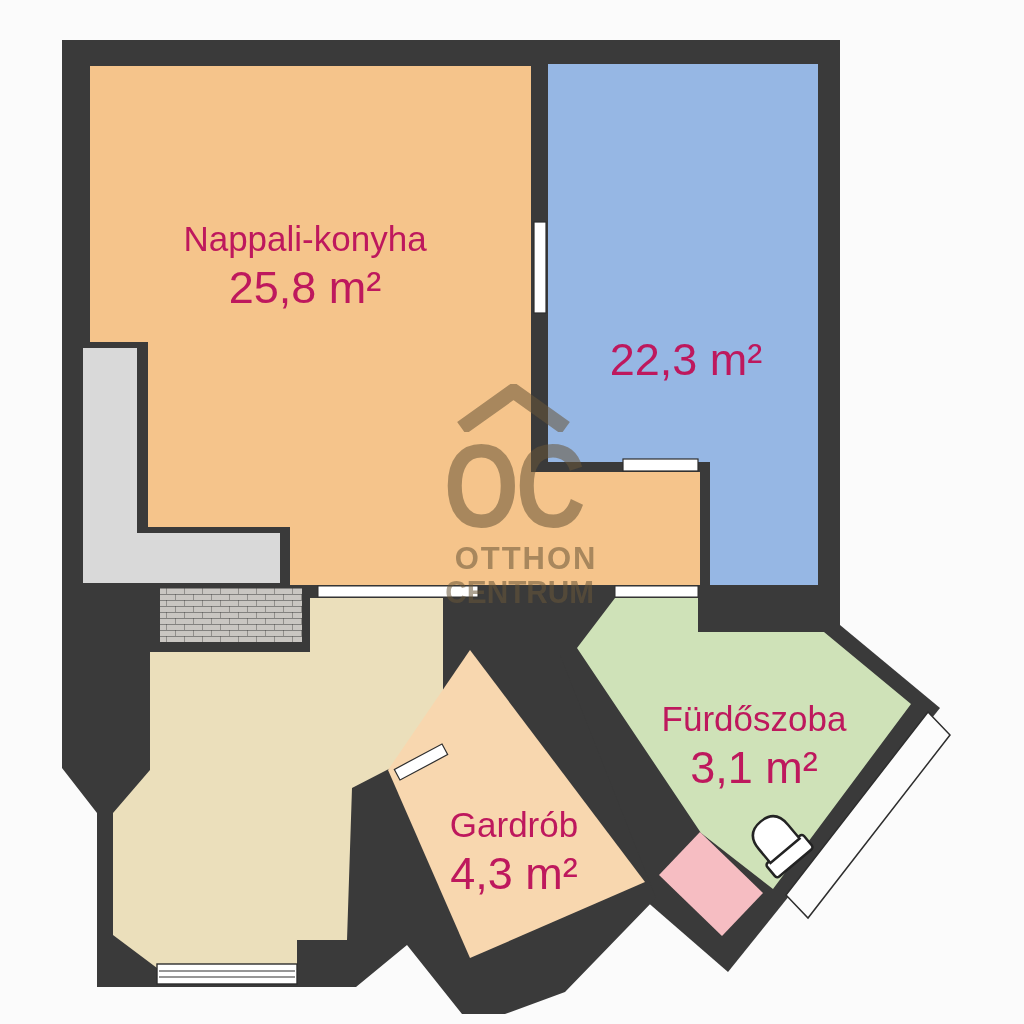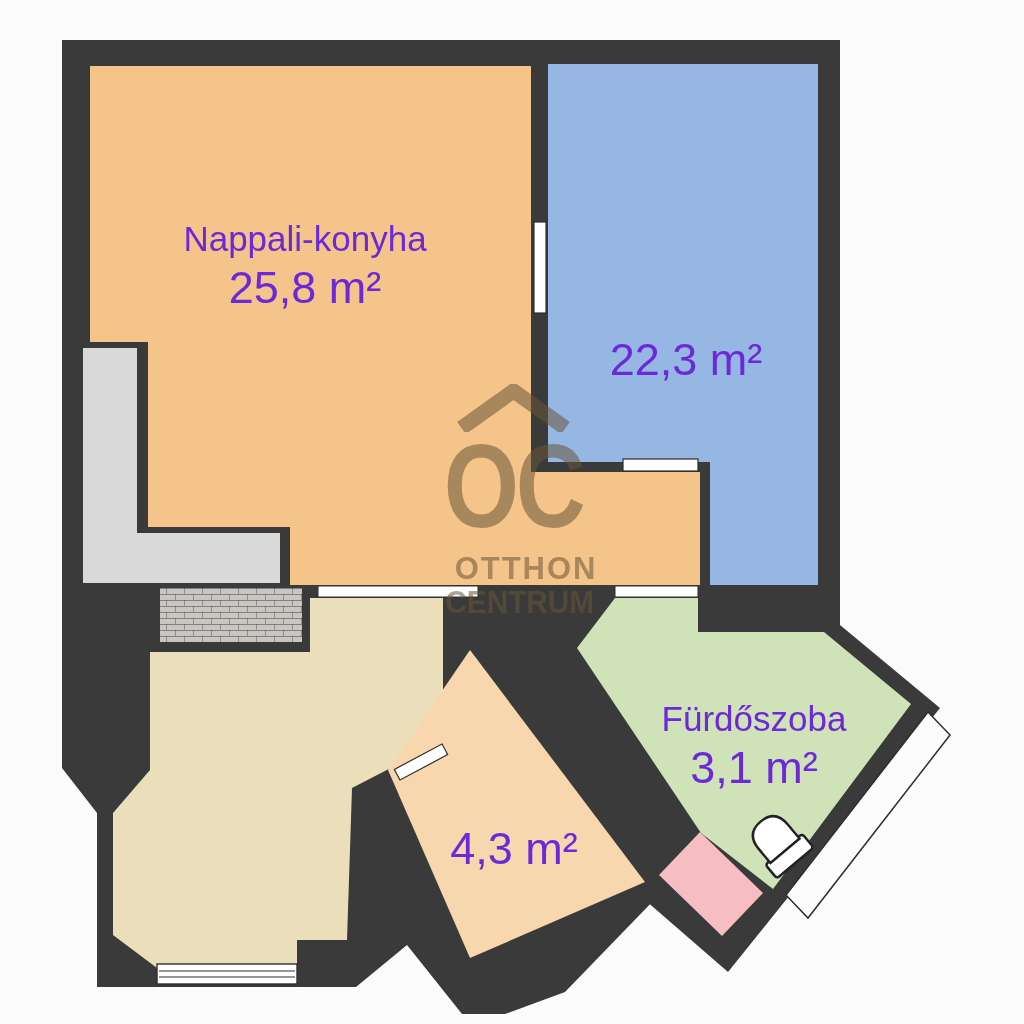--- a/index.html
+++ b/index.html
@@ -5,34 +5,34 @@
   html,body{margin:0;padding:0;}
   body{
     width:1024px;height:1024px;position:relative;overflow:hidden;
     background:#fbfbfb;
     font-family:"Liberation Sans", sans-serif;
   }
   .stage{position:absolute;inset:0;}
   svg.plan{position:absolute;left:0;top:0;}
   .room-label{
     position:absolute;transform:translate(-50%,-50%);
-    text-align:center;color:#6d28d9;white-space:nowrap;pointer-events:none;
+    text-align:center;color:#be185d;white-space:nowrap;pointer-events:none;
   }
   .room-label .rl-name{display:block;font-size:35px;line-height:50px;}
   .room-label .rl-area{display:block;font-size:45px;line-height:48px;}
   .watermark{
     position:absolute;left:513px;top:384px;transform:translateX(-50%);
     text-align:right;color:rgba(104,86,56,0.55);pointer-events:none;
   }
   .wm-roof{display:block;margin:0 auto;}
   .wm-oc{
     font-size:118px;font-weight:700;line-height:104px;letter-spacing:-4px;
     transform:scaleX(0.82);margin-top:2px;
   }
-  .wm-l1{font-size:31px;font-weight:700;letter-spacing:2px;margin-top:14px;line-height:34px;}
+  .wm-l1{font-size:31px;font-weight:700;letter-spacing:2px;margin-top:4px;line-height:34px;}
   .wm-l2{font-size:31px;font-weight:700;letter-spacing:0px;line-height:34px;transform:scaleX(0.96);}
 </style>
 </head>
 <body>
 
 <div class="stage">
 
   <svg class="plan" width="1024" height="1024" viewBox="0 0 1024 1024">
     <defs>
       <pattern id="tiles" width="18" height="12" patternUnits="userSpaceOnUse">
@@ -94,16 +94,17 @@
     <span class="rl-area">22,3 m²</span>
   </div>
 
   <div class="room-label" style="left:754px;top:727px;margin-top:16px;">
     <span class="rl-name">Fürdőszoba</span>
     <span class="rl-area">3,1 m²</span>
   </div>
 
 
   <div class="room-label" style="left:514px;top:849px;">
+    <span class="rl-name">Gardrób</span>
     <span class="rl-area">4,3 m²</span>
   </div>
 
 </div>
 
 </body></html>

